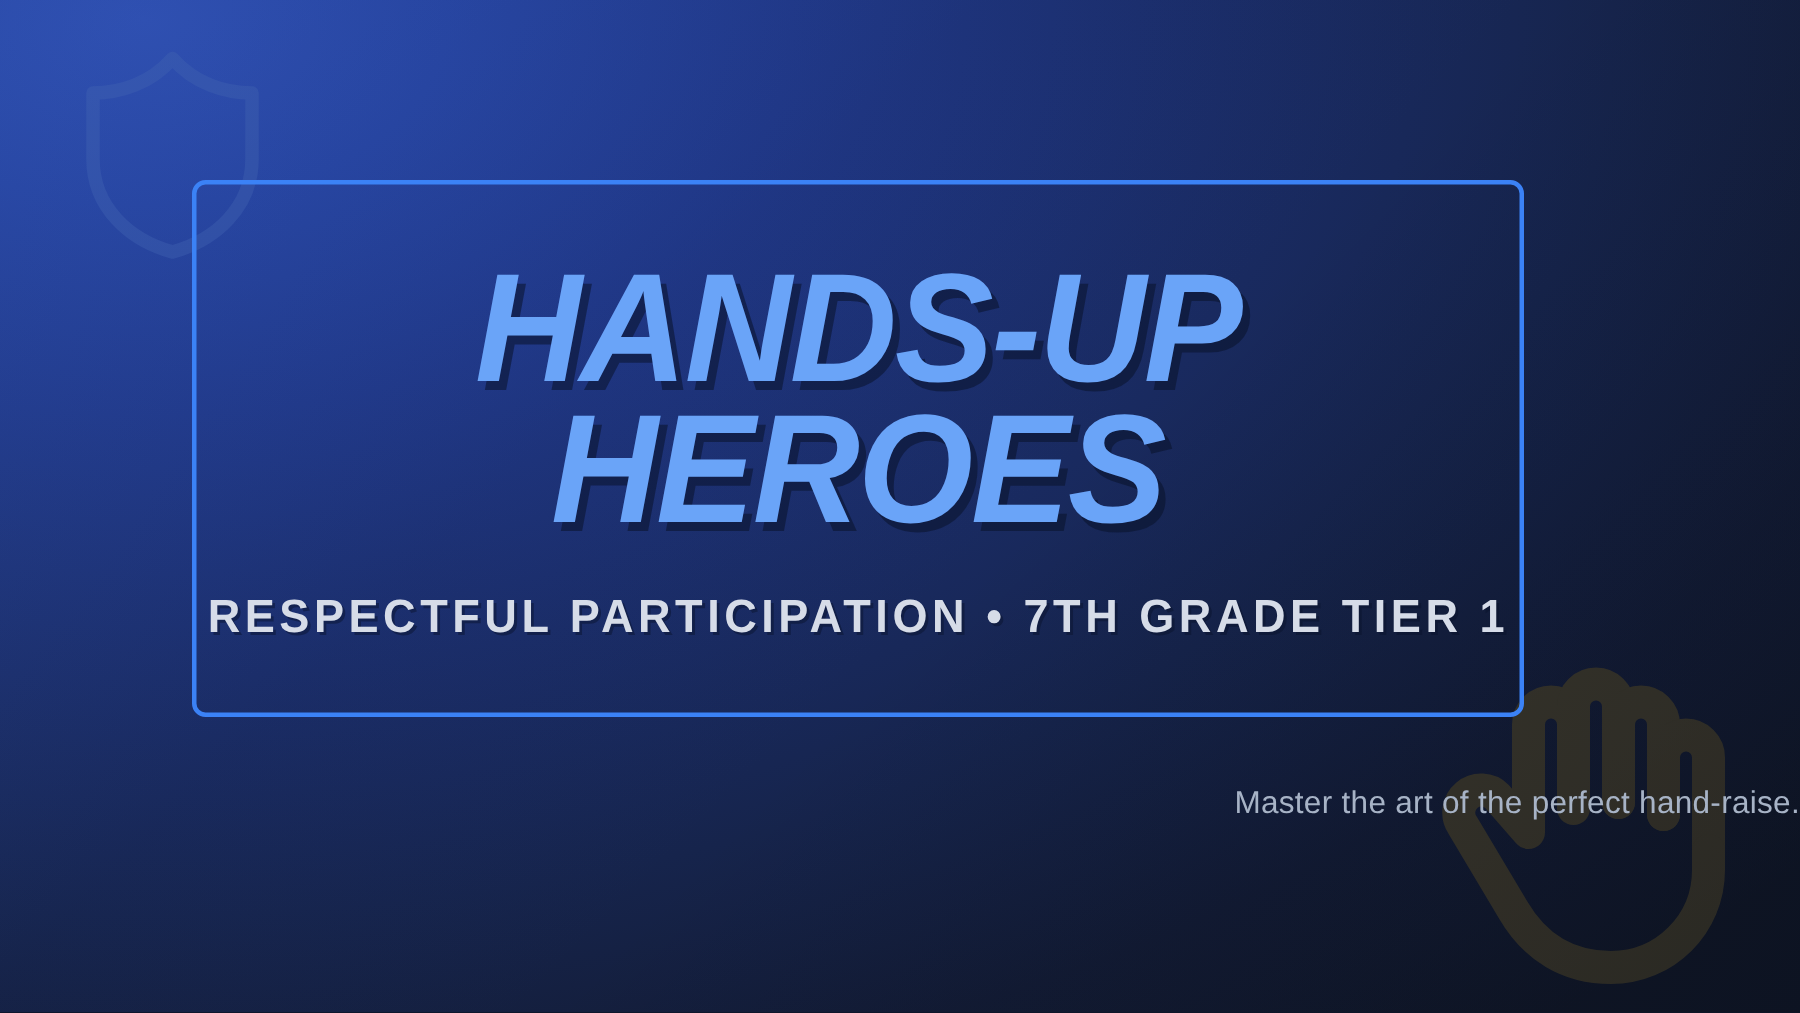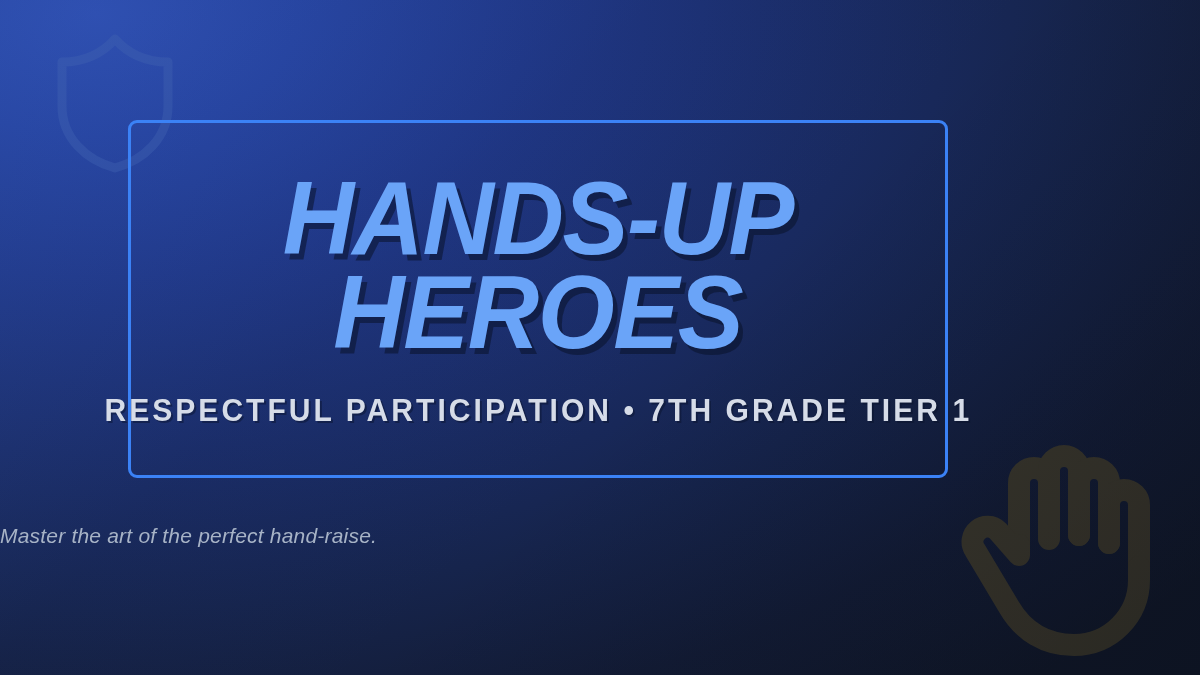--- a/index.html
+++ b/index.html
@@ -43,21 +43,21 @@
     width: 240px;
     height: 232px;
     opacity: 0.85;
   }
 
   
   #title-frame {
     position: absolute;
     left: 128px;
     top: 120px;
-    width: 820px;
+    width: 888px;
     height: 358px;
     border: 3px solid #3b82f6;
     border-radius: 9px;
     box-sizing: border-box;
     display: flex;
     flex-direction: column;
     align-items: center;
     justify-content: center;
     z-index: 3;
   }
@@ -88,24 +88,23 @@
     white-space: nowrap;
     transform: scaleX(0.97);
     text-shadow: 2px 2px 0 rgba(9, 18, 42, 0.45);
   }
 
   #tagline {
     position: absolute;
     left: 0;
     right: 0;
     top: 524px;
-    text-align: left;
+    text-align: right;
     color: #a7b3c6;
     font-size: 21px;
-    font-style: italic;
     letter-spacing: 0.2px;
     z-index: 3;
   }
 </style>
 </head>
 <body>
 
 <div id="slide">
 
   <span class="deco" id="shield-deco">

